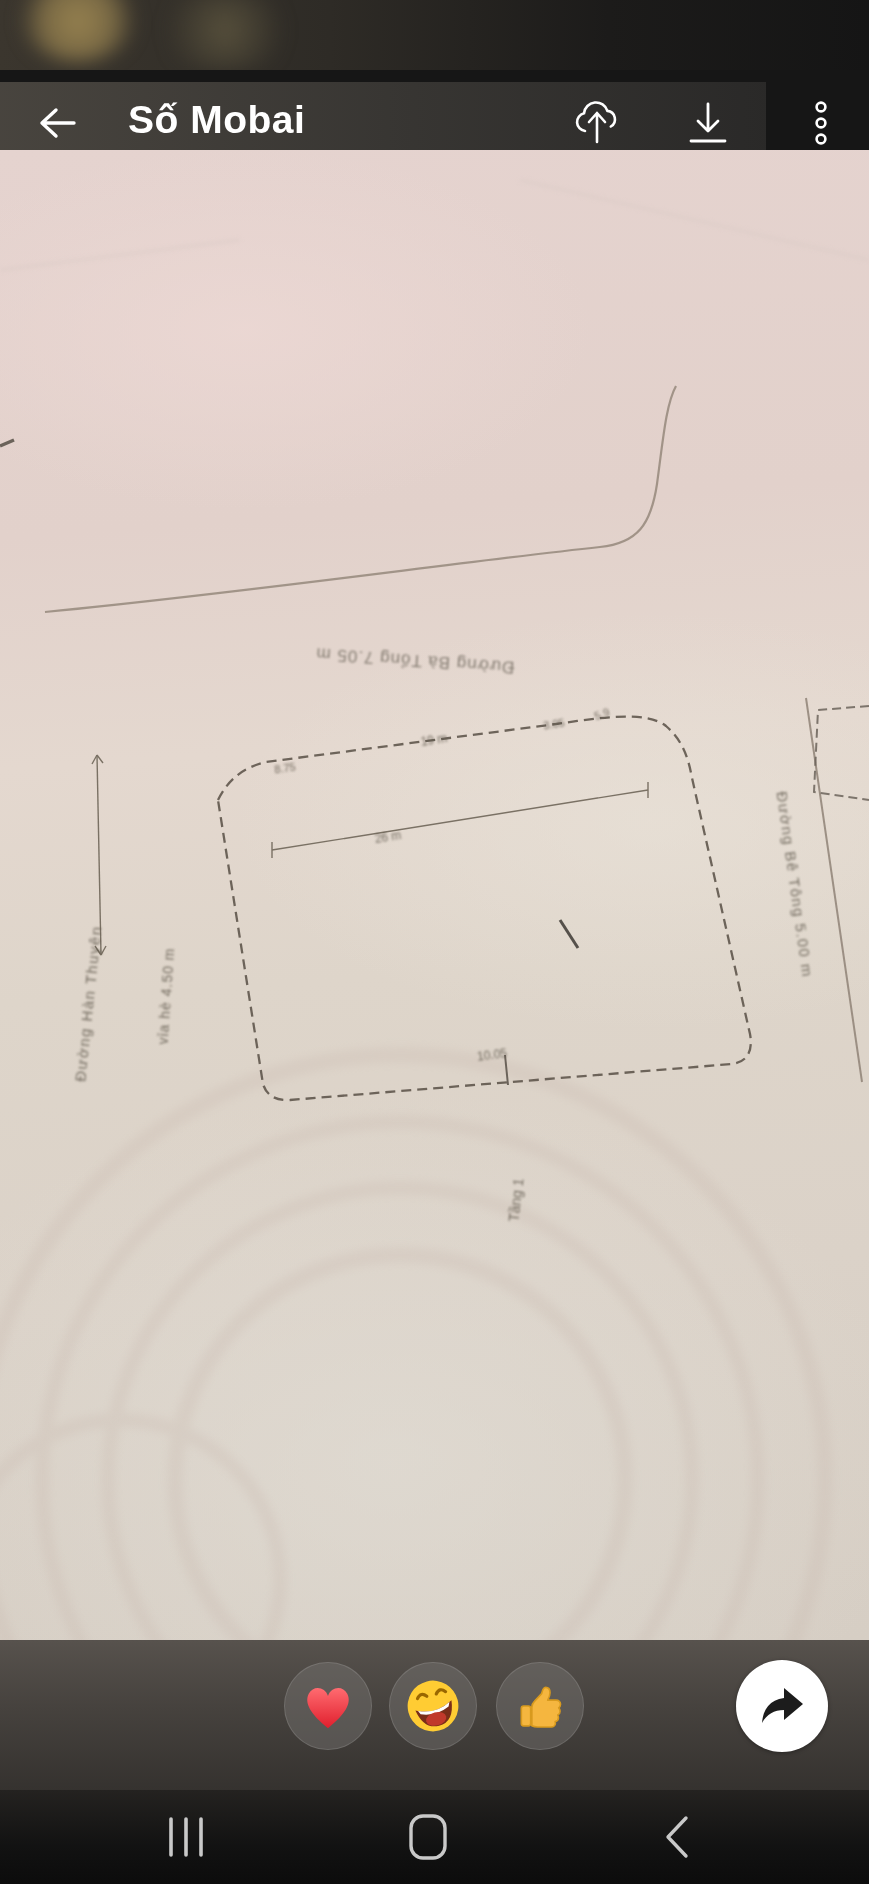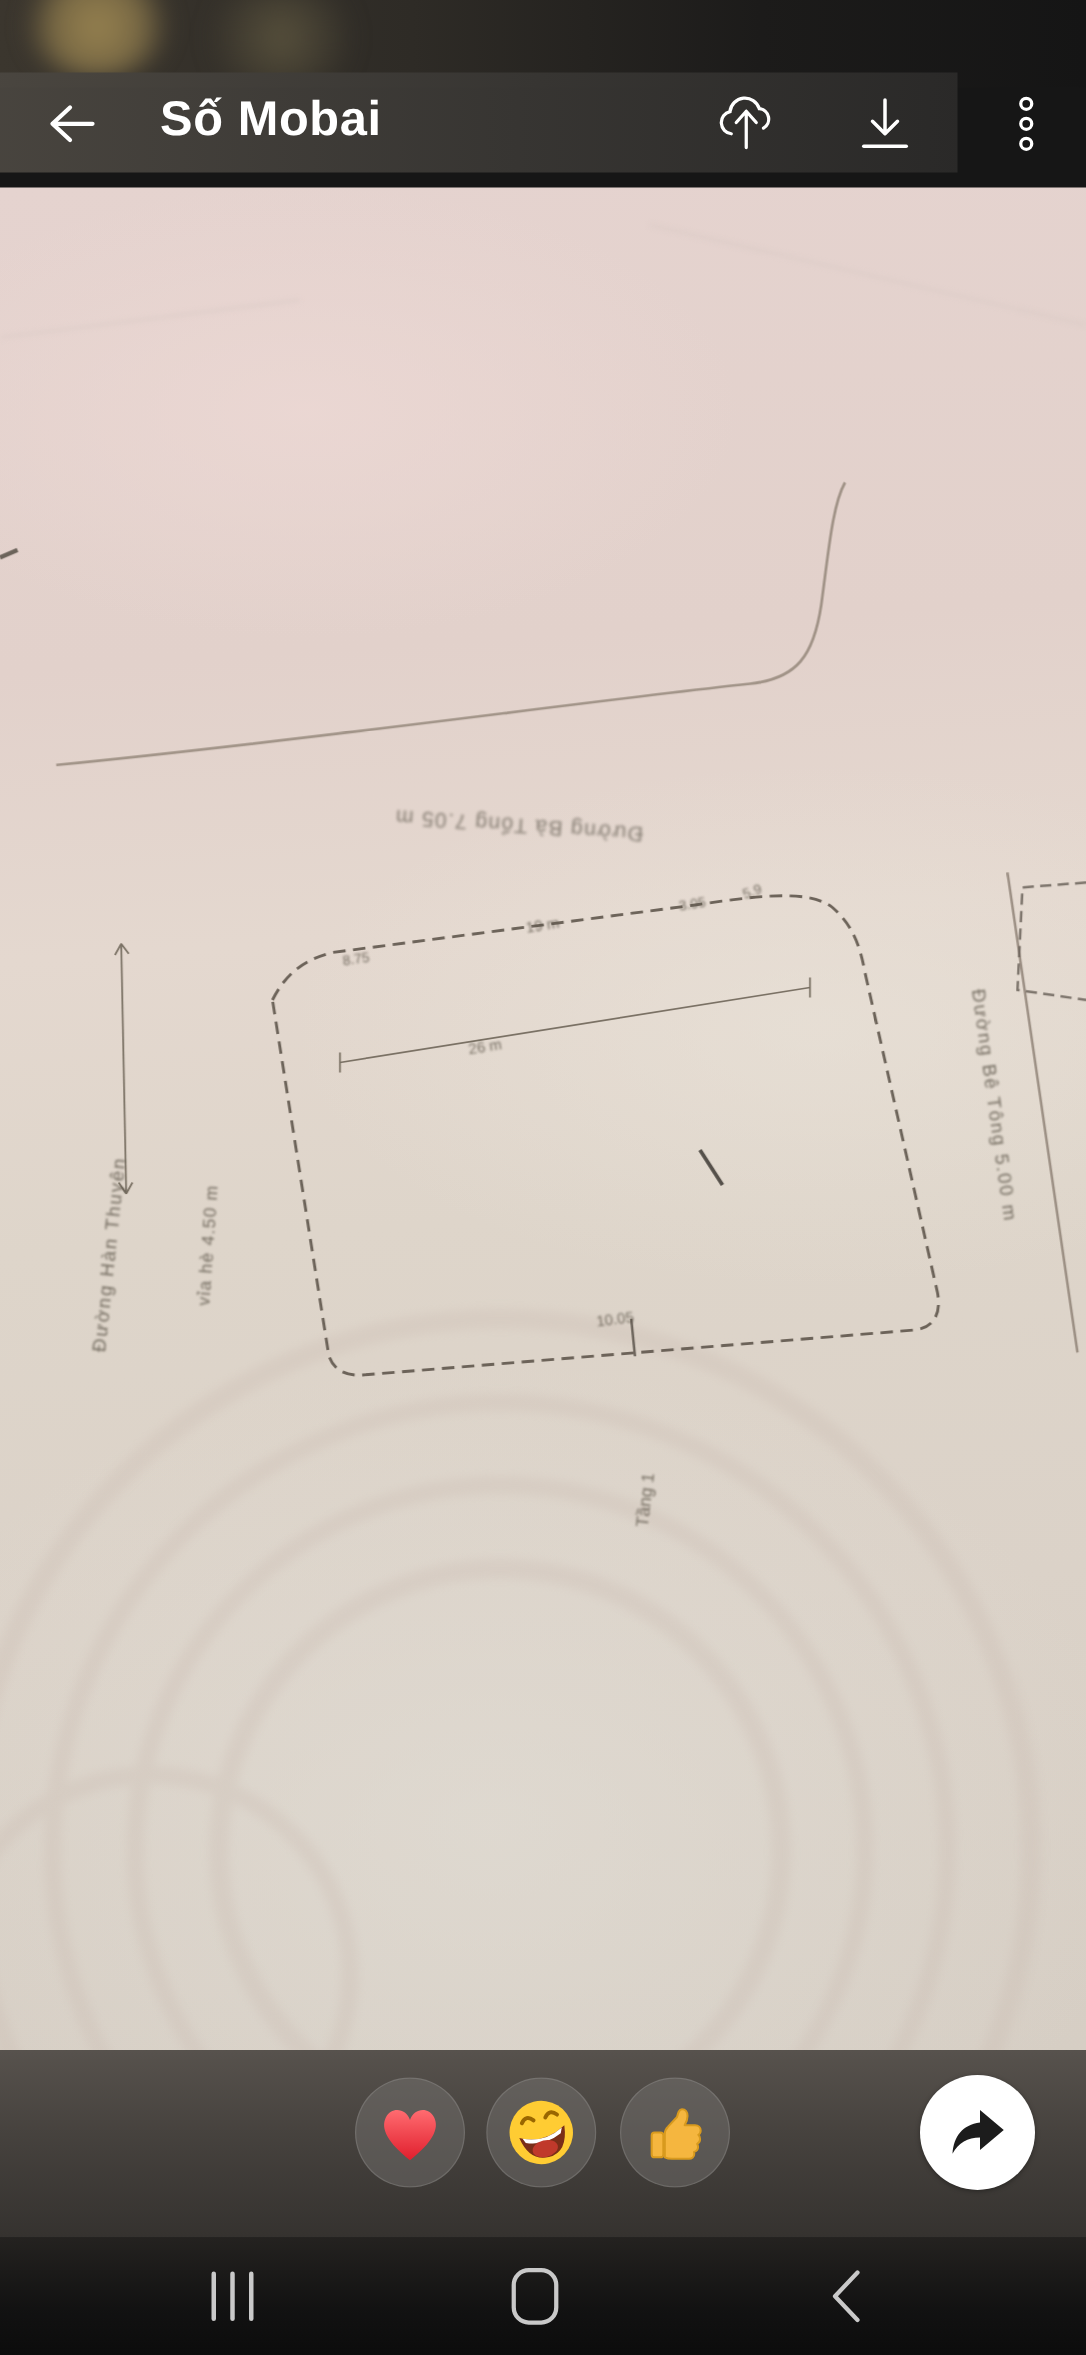--- a/index.html
+++ b/index.html
@@ -9,21 +9,21 @@
   
   .top-strip { position:absolute; left:0; top:0; width:869px; height:70px; overflow:hidden;
     background:linear-gradient(90deg,#3b362e 0%,#2e2b26 38%,#1c1b1a 70%,#151515 100%); }
   .top-strip .blob { position:absolute; filter:blur(9px); }
   .blob1 { left:18px; top:-28px; width:120px; height:90px; border-radius:50%;
     background:radial-gradient(circle at 50% 55%, #96814f 0%, #7a6a45 45%, transparent 75%); }
   .blob2 { left:150px; top:-10px; width:150px; height:80px; border-radius:50%;
     background:radial-gradient(circle at 50% 50%, #57503c 0%, transparent 70%); }
 
   
-  .header { position:absolute; left:0; top:58px; width:766px; height:80px;
+  .header { position:absolute; left:0; top:82px; width:766px; height:80px;
     background:linear-gradient(90deg, rgba(74,70,64,.96) 0%, rgba(56,54,51,.96) 55%, rgba(43,42,41,.96) 100%);
     display:flex; align-items:center; }
   .back-btn { position:absolute; left:30px; top:18px; width:60px; height:46px; cursor:pointer; }
   .hdr-title { position:absolute; left:128px; top:16px; color:#ffffff; font-size:39px; font-weight:bold; letter-spacing:.5px; }
   .hdr-icon { position:absolute; top:16px; width:52px; height:50px; cursor:pointer; }
   .icon-upload { left:571px; }
   .icon-download { left:682px; }
   .icon-menu { left:795px; }
 
   

